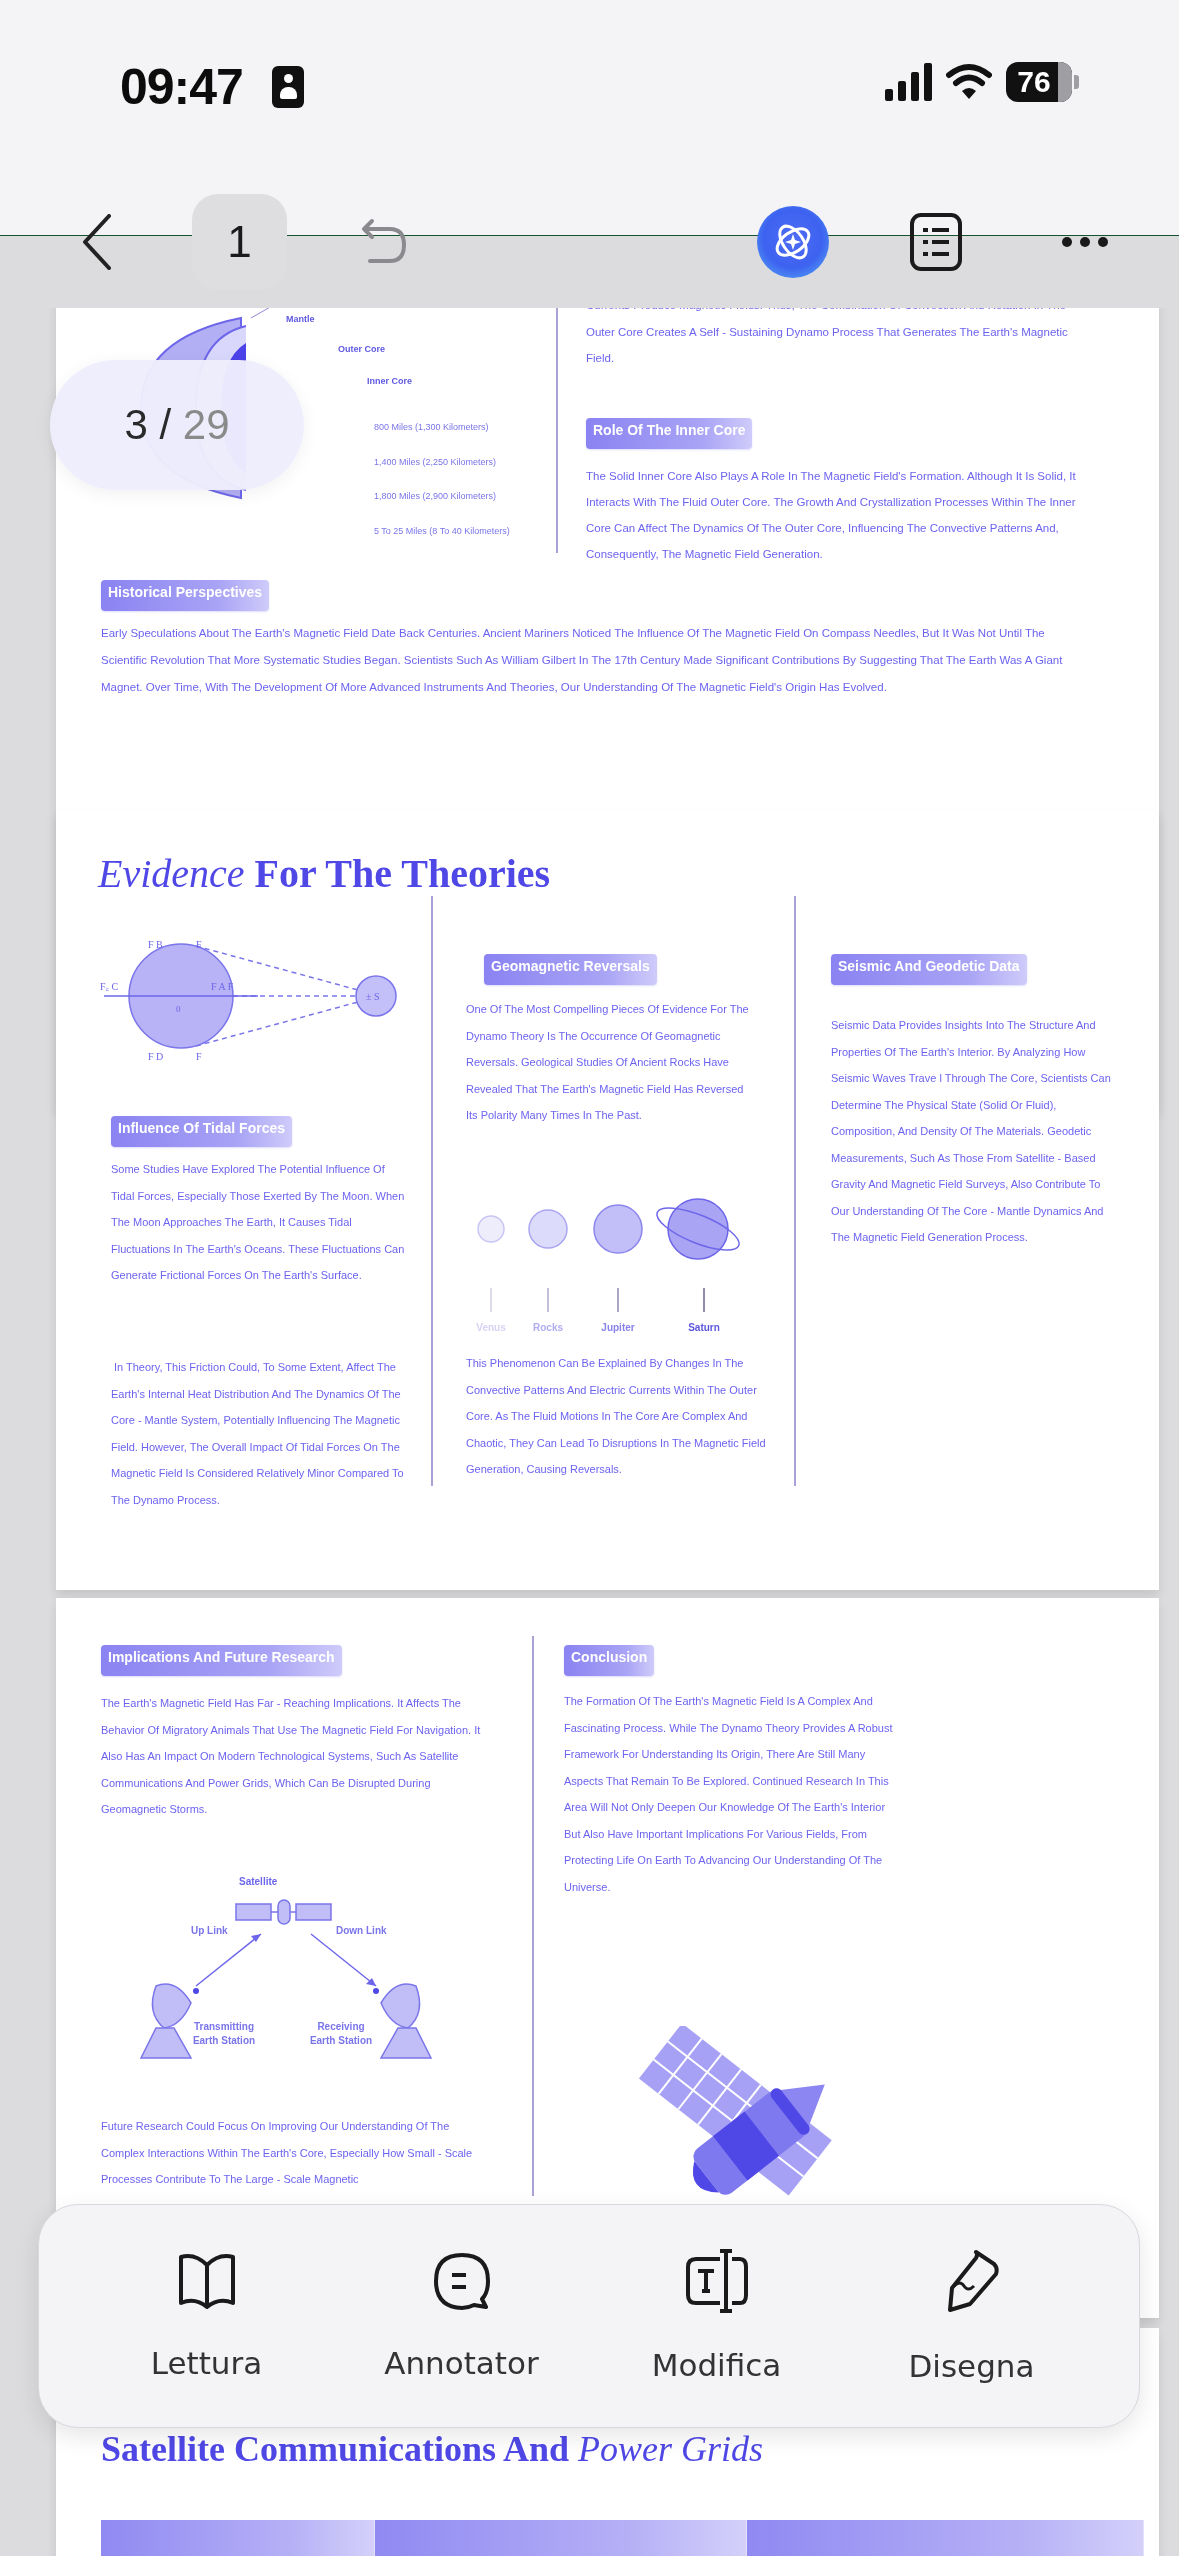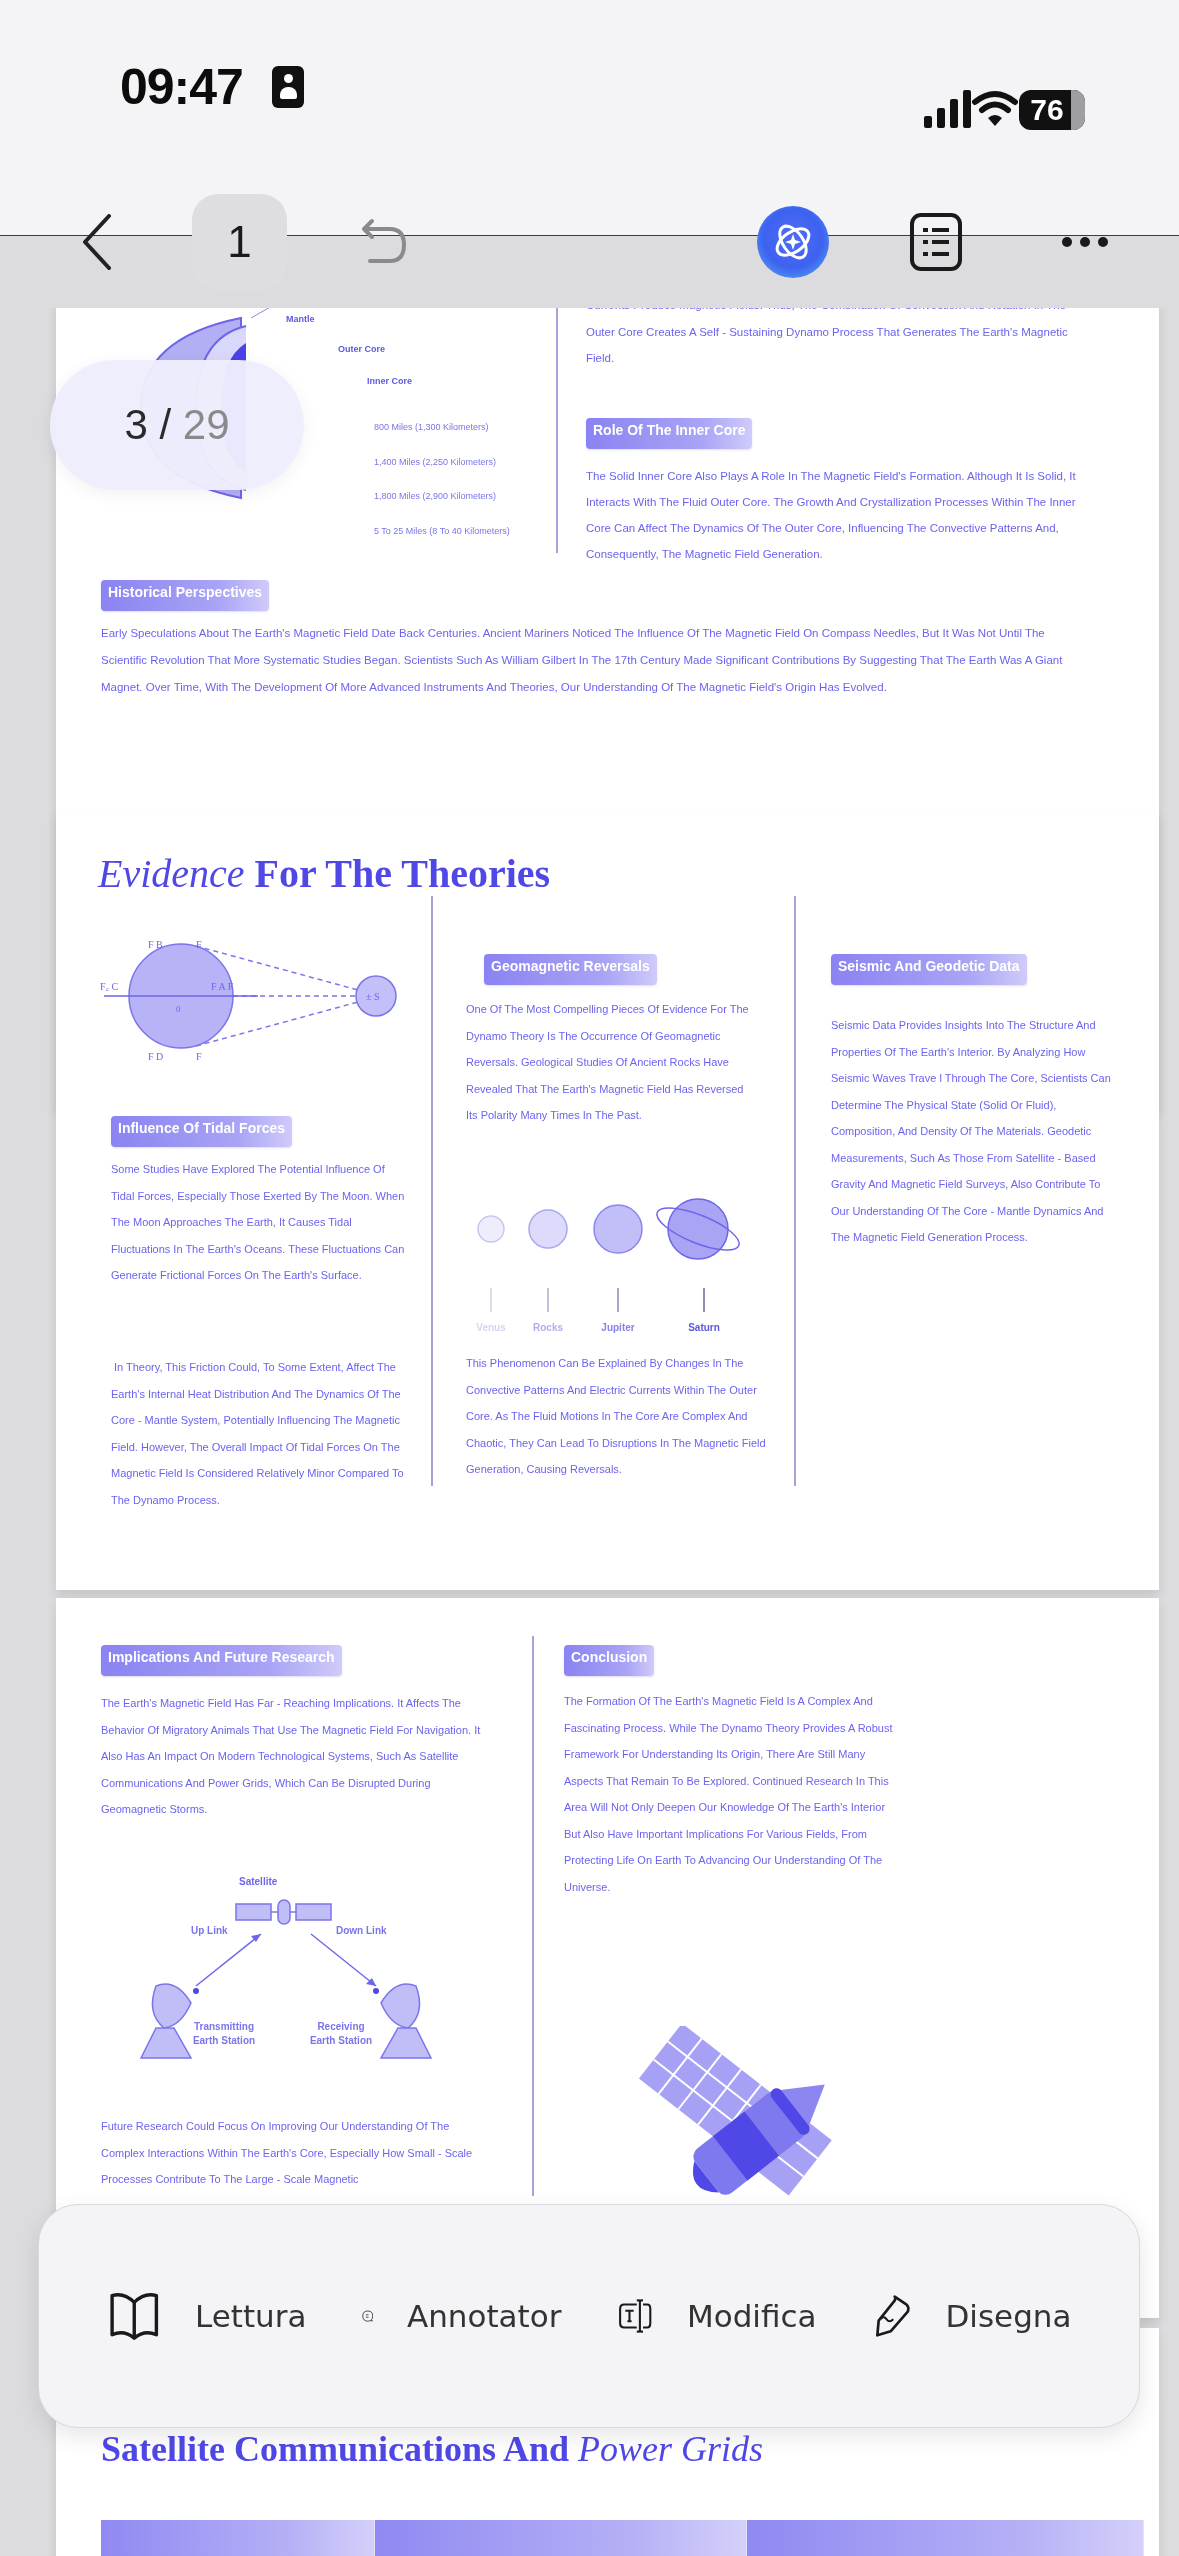--- a/index.html
+++ b/index.html
@@ -5,21 +5,21 @@
   * { box-sizing: border-box; margin: 0; padding: 0; }
   html, body { width: 1179px; height: 2556px; overflow: hidden; background: #dcdcde; }
   body { position: relative; font-family: "Liberation Sans", sans-serif; }
 
   
   .topbar { position: absolute; left: 0; top: 0; width: 1179px; height: 236px; background: #f4f4f7; z-index: 20; border-bottom: 1px solid #14532d; }
   .status-time { position: absolute; left: 120px; top: 58px; font-size: 50px; font-weight: 700; letter-spacing: -1px; color: #0c0c0c; font-family: "Liberation Sans", sans-serif; }
   .status-person { position: absolute; left: 272px; top: 66px; width: 32px; height: 42px; background: #111; border-radius: 6px; }
   .status-person::before { content: ""; position: absolute; left: 12px; top: 8px; width: 9px; height: 9px; border-radius: 50%; background: #fff; }
   .status-person::after { content: ""; position: absolute; left: 8px; top: 21px; width: 17px; height: 12px; border-radius: 8px 8px 2px 2px; background: #fff; }
-  .status-right { position: absolute; right: 100px; top: 62px; display: flex; align-items: flex-start; gap: 1px; margin-top: 28px; }
+  .status-right { position: absolute; right: 100px; top: 62px; display: flex; align-items: center; gap: 14px; }
   .signal { display: flex; align-items: flex-end; gap: 5px; height: 38px; }
   .signal span { width: 8px; background: #111; border-radius: 2px; }
   .battery { position: relative; width: 66px; height: 40px; border-radius: 12px; background: #111; color: #fff; font-weight: 700; font-size: 30px; display: flex; align-items: center; justify-content: center; overflow: hidden; }
   .battery::after { content: ""; position: absolute; right: 0; top: 0; width: 14px; height: 40px; background: #9e9ea3; }
   .battery span { position: relative; z-index: 1; margin-right: 10px; }
   .battery-nub { width: 5px; height: 14px; background: #9e9ea3; border-radius: 0 3px 3px 0; margin-left: -12px; }
 
   .tb-btn { position: absolute; top: 196px; height: 92px; display: flex; align-items: center; justify-content: center; }
   .back-btn { left: 72px; width: 50px; }
   .page-chip { left: 192px; width: 95px; height: 96px; top: 194px; background: #dedee0; border-radius: 26px; font-size: 44px; color: #1a1a1a; }
@@ -46,21 +46,21 @@
   .dl { position: absolute; font-size: 9px; color: #7a75e8; white-space: nowrap; }
   .dl.b { font-weight: 700; color: #5f58e0; }
 
   
   .title { position: absolute; font-family: "Liberation Serif", serif; font-size: 40px; color: #4f48e6; font-weight: 700; white-space: nowrap; }
   .title i { font-weight: 400; }
   .planet-lab { position: absolute; font-size: 10px; font-weight: 700; text-align: center; width: 60px; }
 
   
   .dock { position: absolute; left: 38px; top: 2204px; width: 1102px; height: 224px; background: #f4f4f7; border-radius: 40px; border: 1px solid #d8d8dd; box-shadow: 0 8px 24px rgba(0,0,0,0.10); z-index: 30; display: flex; justify-content: space-around; align-items: center; padding: 0 40px; }
-  .dock-item { width: 200px; display: flex; align-items: center; gap: 34px; }
+  .dock-item { width: 200px; display: flex; flex-direction: column; align-items: center; gap: 34px; }
   .dock-label { font-size: 31px; color: #333; font-family: "DejaVu Sans", sans-serif; }
 
   .pager { position: absolute; left: 50px; top: 360px; width: 254px; height: 130px; border-radius: 65px; background: rgba(238,237,252,0.97); z-index: 25; display: flex; align-items: center; justify-content: center; font-size: 42px; box-shadow: 0 4px 18px rgba(0,0,0,0.06); }
   .pager .cur { color: #2a2a2a; }
   .pager .tot { color: #8a8a8a; }
 
   
   .tbl-head { position: absolute; left: 45px; top: 192px; width: 1043px; height: 60px; display: flex; }
   .tbl-head div { height: 60px; background: linear-gradient(90deg, #8f89f2 0%, #b6b1f6 70%, #d4d0fa 100%); color: #fff; font-size: 14px; display: flex; align-items: flex-end; justify-content: center; padding-bottom: 4px; border-right: 1px solid #e4e2fb; }
 </style>

